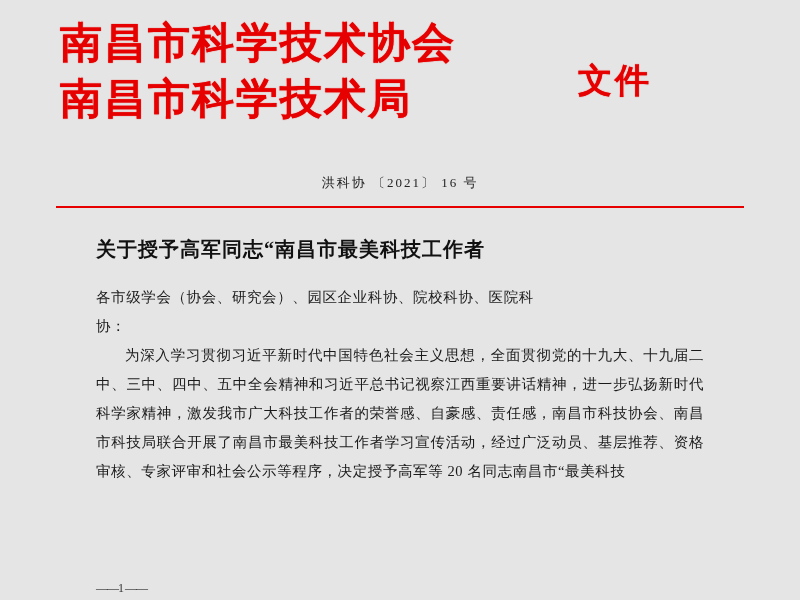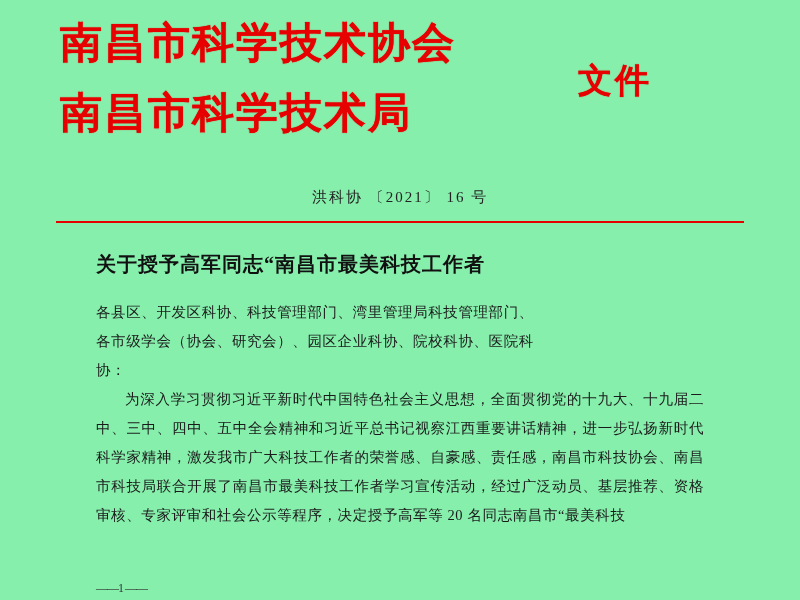--- a/index.html
+++ b/index.html
@@ -10,21 +10,21 @@
   body {
     width: 800px;
     height: 600px;
     overflow: hidden;
     font-family: "Liberation Serif", serif;
   }
   .page {
     position: relative;
     width: 800px;
     height: 600px;
-    background: #86efac;
+    background: #e5e5e5;
     box-sizing: border-box;
   }
   
   .letterhead {
     position: relative;
     padding: 22px 60px 0 60px;
     height: 120px;
   }
   .org-line {
     color: #e60000;
@@ -33,39 +33,39 @@
     letter-spacing: 2px;
     line-height: 1.0;
     text-shadow: 0 0 1px #e60000;
   }
   .org-line-1 {
     font-size: 42px;
     margin-left: 0px;
   }
   .org-line-2 {
     font-size: 42px;
-    margin-top: 28px;
+    margin-top: 14px;
     margin-left: 0px;
   }
   .doc-word {
     position: absolute;
     right: 148px;
     top: 58px;
     color: #e60000;
     font-size: 34px;
     font-weight: bold;
     letter-spacing: 3px;
     text-shadow: 0 0 1px #e60000;
   }
   .doc-number {
     text-align: center;
     color: #222222;
-    font-size: 15px;
+    font-size: 13px;
     letter-spacing: 2px;
-    margin-top: 46px;
+    margin-top: 32px;
   }
   .red-rule {
     margin: 14px 56px 0 56px;
     height: 2px;
     background: #e60000;
   }
   
   .doc-title {
     text-align: left;
     font-size: 20px;
@@ -114,21 +114,20 @@
 
   <div class="doc-number">洪科协 〔2021〕 16 号</div>
 
   <div class="red-rule"></div>
 
   <div class="doc-title">
     <div>关于授予高军同志“南昌市最美科技工作者</div>
   </div>
 
   <div class="doc-body">
-    <p>各县区、开发区科协、科技管理部门、湾里管理局科技管理部门、</p>
     <p>各市级学会（协会、研究会）、园区企业科协、院校科协、医院科</p>
     <p>协：</p>
     <p class="indent">为深入学习贯彻习近平新时代中国特色社会主义思想，全面贯彻党的十九大、十九届二中、三中、四中、五中全会精神和习近平总书记视察江西重要讲话精神，进一步弘扬新时代科学家精神，激发我市广大科技工作者的荣誉感、自豪感、责任感，南昌市科技协会、南昌市科技局联合开展了南昌市最美科技工作者学习宣传活动，经过广泛动员、基层推荐、资格审核、专家评审和社会公示等程序，决定授予高军等 20 名同志南昌市“最美科技</p>
   </div>
 
   <div class="page-number">
     <span class="dash">——</span><span>1</span><span class="dash">——</span>
   </div>
 
 </div>

